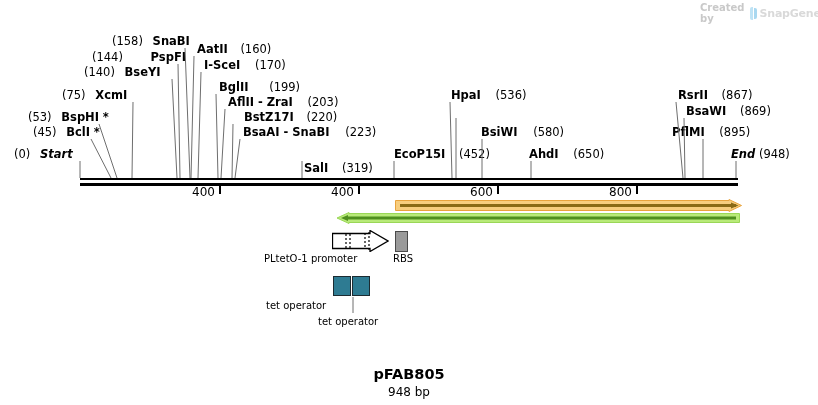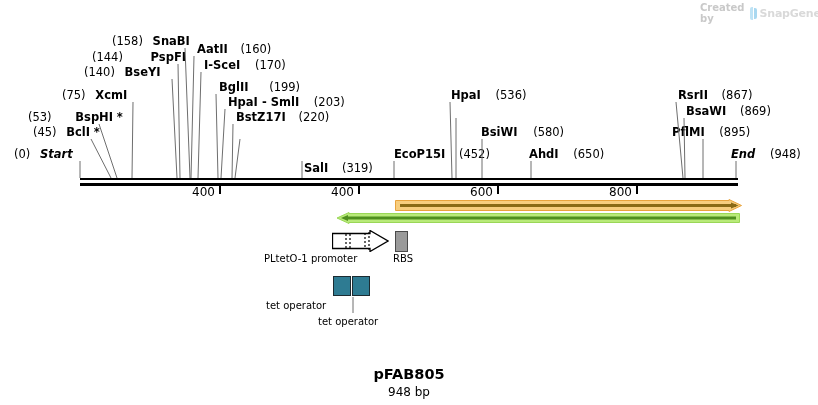--- a/index.html
+++ b/index.html
@@ -67,21 +67,21 @@
   </div>
 
   <div class="abs enz" style="left:33px;top:126px;">
     <span class="pos">(45)</span>
     <span class="nm" style="margin-left:6px;">BclI</span>
     <span class="nm">*</span>
   </div>
 
   <div class="abs enz" style="left:28px;top:111px;">
     <span class="pos">(53)</span>
-    <span class="nm" style="margin-left:20px;">BspHI</span>
+    <span class="nm" style="margin-left:6px;">BspHI</span>
     <span class="nm">*</span>
   </div>
 
   <div class="abs enz" style="left:62px;top:89px;">
     <span class="pos">(75)</span>
     <span class="nm" style="margin-left:6px;">XcmI</span>
   </div>
 
   <div class="abs enz" style="left:84px;top:66px;">
     <span class="pos">(140)</span>
@@ -107,29 +107,33 @@
     <span class="nm">I-SceI</span>
     <span class="pos" style="margin-left:11px;">(170)</span>
   </div>
 
   <div class="abs enz" style="left:219px;top:81px;">
     <span class="nm">BglII</span>
     <span class="pos" style="margin-left:17px;">(199)</span>
   </div>
 
   <div class="abs enz" style="left:228px;top:96px;">
-    <span class="nm">HpaI - SmlI</span>
+    <span class="nm">AflII - ZraI</span>
     <span class="pos" style="margin-left:11px;">(203)</span>
   </div>
 
-  <div class="abs enz" style="left:236px;top:111px;">
+  <div class="abs enz" style="left:244px;top:111px;">
     <span class="nm">BstZ17I</span>
     <span class="pos" style="margin-left:9px;">(220)</span>
   </div>
 
+  <div class="abs enz" style="left:243px;top:126px;">
+    <span class="nm">BsaAI - SnaBI</span>
+    <span class="pos" style="margin-left:12px;">(223)</span>
+  </div>
 
   <div class="abs enz" style="left:304px;top:162px;">
     <span class="nm">SalI</span>
     <span class="pos" style="margin-left:10px;">(319)</span>
   </div>
 
   <div class="abs enz" style="left:394px;top:148px;">
     <span class="nm">EcoP15I</span>
     <span class="pos" style="margin-left:10px;">(452)</span>
   </div>
@@ -160,21 +164,21 @@
     <span class="pos" style="margin-left:10px;">(869)</span>
   </div>
 
   <div class="abs enz" style="left:672px;top:126px;">
     <span class="nm">PflMI</span>
     <span class="pos" style="margin-left:11px;">(895)</span>
   </div>
 
   <div class="abs enz" style="left:731px;top:148px;">
     <span class="nm" style="font-style:italic;">End</span>
-    <span class="pos" style="margin-left:11px;text-align:center;">(948)</span>
+    <span class="pos" style="text-align:center;">(948)</span>
   </div>
 
   <div class="leader abs" style="left:0;top:0;width:818px;height:200px;">
     <svg width="818" height="200">
       <g stroke="#6e6e6e" stroke-width="1" fill="none">
 
         <line x1="80" y1="161" x2="80" y2="178"></line>
 
         <line x1="91" y1="139" x2="111" y2="178"></line>
 

